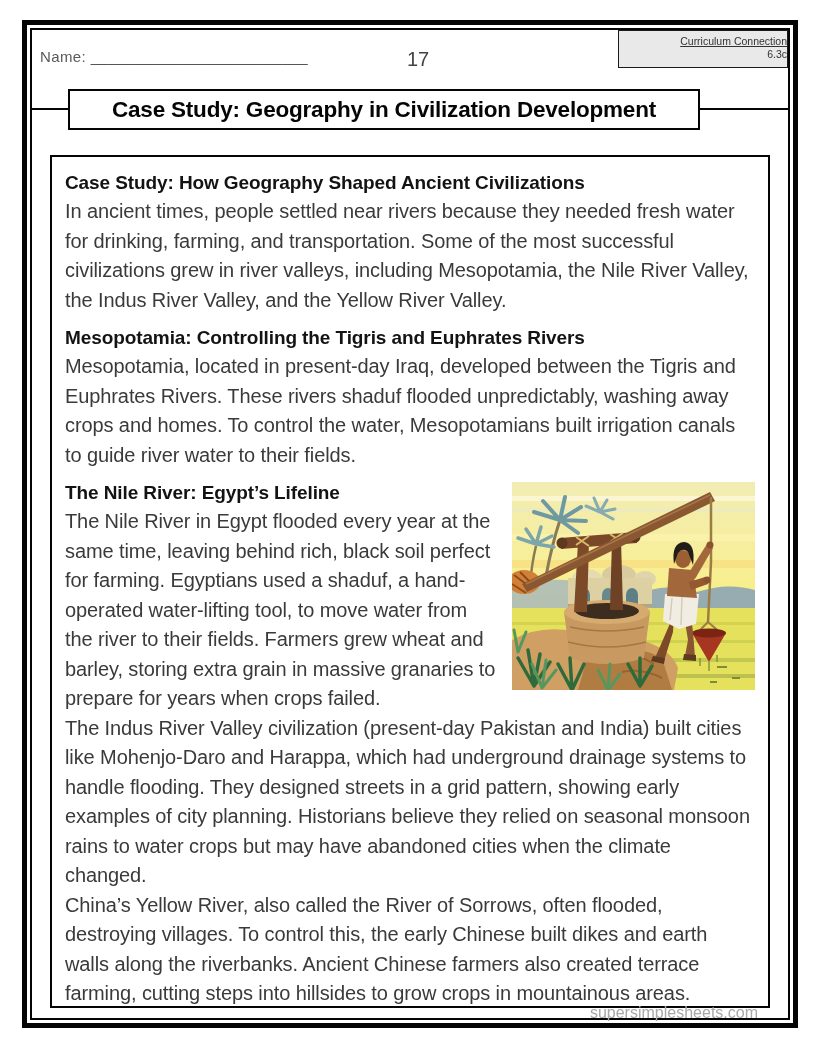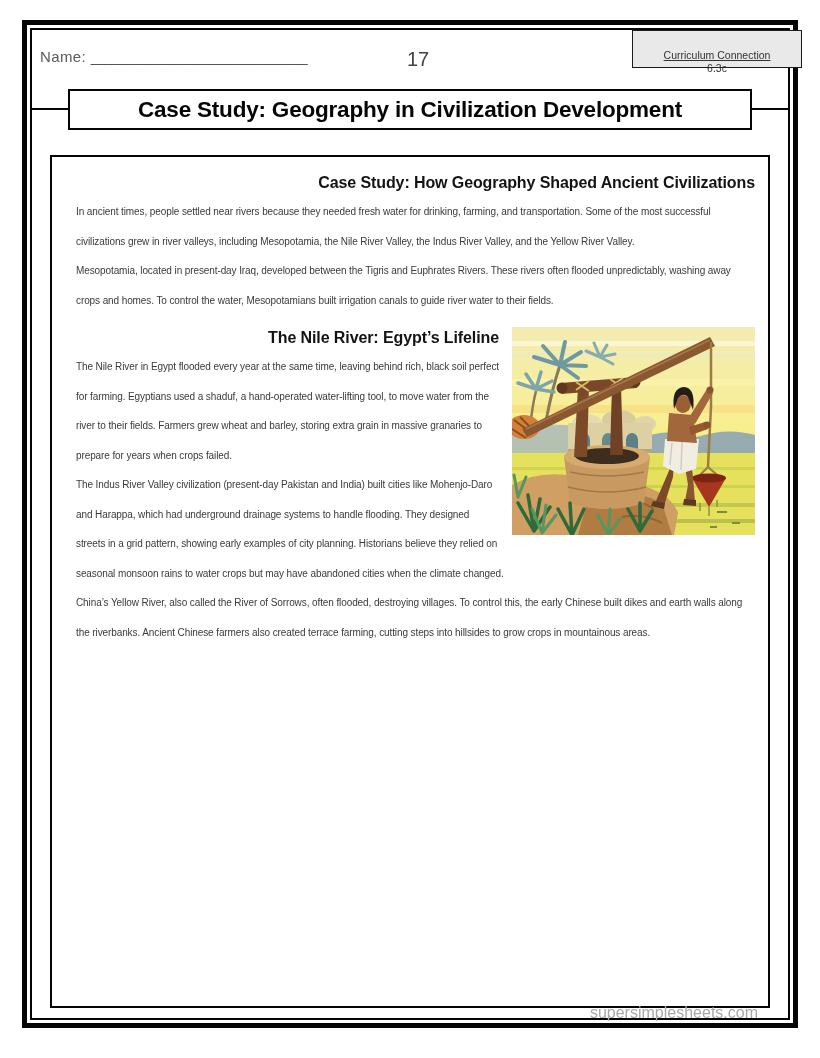--- a/index.html
+++ b/index.html
@@ -12,39 +12,39 @@
   .frame-inner { position:absolute; left:3px; top:3px; right:3px; bottom:3px;
     border:2px solid #050505; }
 
   
   .name-row { position:absolute; left:40px; top:48px; font-size:15px; color:#5a5a5a;
     letter-spacing:.4px; }
   .name-blank { color:#4c4c4c; letter-spacing:0; }
   .page-number { position:absolute; left:8px; top:48px; width:820px; text-align:center;
     font-size:20px; color:#444; }
   .curriculum-badge { position:absolute; left:618px; top:30px; width:170px; height:38px;
-    background:#e9e9e9; border:1.6px solid #1a1a1a; text-align:center; padding-top:18px;margin-left:14px; }
+    background:#e9e9e9; border:1.6px solid #1a1a1a; text-align:right; padding-top:4px; }
   .curriculum-badge .cc-title { font-size:10.5px; color:#333; text-decoration:underline; line-height:13px; }
   .curriculum-badge .cc-code { font-size:10.5px; color:#333; line-height:13px; }
 
   
   .banner-rule { position:absolute; left:32px; top:108px; width:756px; height:0;
     border-top:2px solid #050505; }
-  .title-banner { position:absolute; left:68px; top:89px; width:684px; height:41px;
+  .title-banner { position:absolute; left:68px; top:89px; width:632px; height:41px;
     background:#fff; border:2px solid #050505; text-align:center; line-height:37px;
     font-size:22.5px; font-weight:bold; color:#050505; letter-spacing:-0.2px; }
 
   
   .article-box { position:absolute; left:50px; top:155px; width:720px; height:853px;
     background:#fff; border:2px solid #050505; padding:9px 13px 6px 13px; overflow:hidden; }
   .section { overflow:visible; }
-  .section-heading { font-size:16px; font-weight:bold; color:#131313;
-    line-height:29px; margin-top:8px; letter-spacing:-0.1px;text-align:right; }
+  .section-heading { font-size:19px; font-weight:bold; color:#131313;
+    line-height:29px; margin-top:8px; letter-spacing:-0.1px; }
   .section:first-of-type .section-heading { margin-top:2px; }
-  .section-body { font-size:10px; color:#3a3a3a; line-height:29.5px; letter-spacing:-0.1px;margin-left:11px; }
+  .section-body { font-size:20px; color:#3a3a3a; line-height:29.5px; letter-spacing:-0.1px; }
 
   
   .shaduf-figure { float:right; width:243px; height:208px; margin:4px 0 4px 13px; }
   .shaduf-figure svg { display:block; width:100%; height:100%; }
 
   
   .footer-copyright { position:absolute; left:62px; top:1034px; font-size:14.5px; color:#9b9b9b;margin-top:28px; }
   .footer-website  { position:absolute; right:62px; top:1004px; font-size:16px; color:#a8a8a8; }
 </style>
 </head>
@@ -68,21 +68,22 @@
 <div class="title-banner">Case Study: Geography in Civilization Development</div>
 
 <div class="article-box">
 
   <div class="section">
     <div class="section-heading">Case Study: How Geography Shaped Ancient Civilizations</div>
     <div class="section-body">In ancient times, people settled near rivers because they needed fresh water for drinking, farming, and transportation. Some of the most successful civilizations grew in river valleys, including Mesopotamia, the Nile River Valley, the Indus River Valley, and the Yellow River Valley.</div>
   </div>
 
   <div class="section">
-    <div class="section-body">Mesopotamia, located in present-day Iraq, developed between the Tigris and Euphrates Rivers. These rivers often flooded unpredictably, washing away crops and homes. To control the water, Mesopotamians built irrigation canals to guide river water to their fields.</div>
+    <div class="section-heading">Mesopotamia: Controlling the Tigris and Euphrates Rivers</div>
+    <div class="section-body">Mesopotamia, located in present-day Iraq, developed between the Tigris and Euphrates Rivers. These rivers shaduf flooded unpredictably, washing away crops and homes. To control the water, Mesopotamians built irrigation canals to guide river water to their fields.</div>
   </div>
 
   <div class="section">
     <figure class="shaduf-figure">
       <svg viewBox="0 0 243 208" xmlns="http://www.w3.org/2000/svg">
         <defs>
           <linearGradient id="sky" x1="0" y1="0" x2="0" y2="1">
             <stop offset="0" stop-color="#f2ecb4"></stop>
             <stop offset="0.45" stop-color="#f8ef93"></stop>
             <stop offset="0.7" stop-color="#f6ea6e"></stop>

